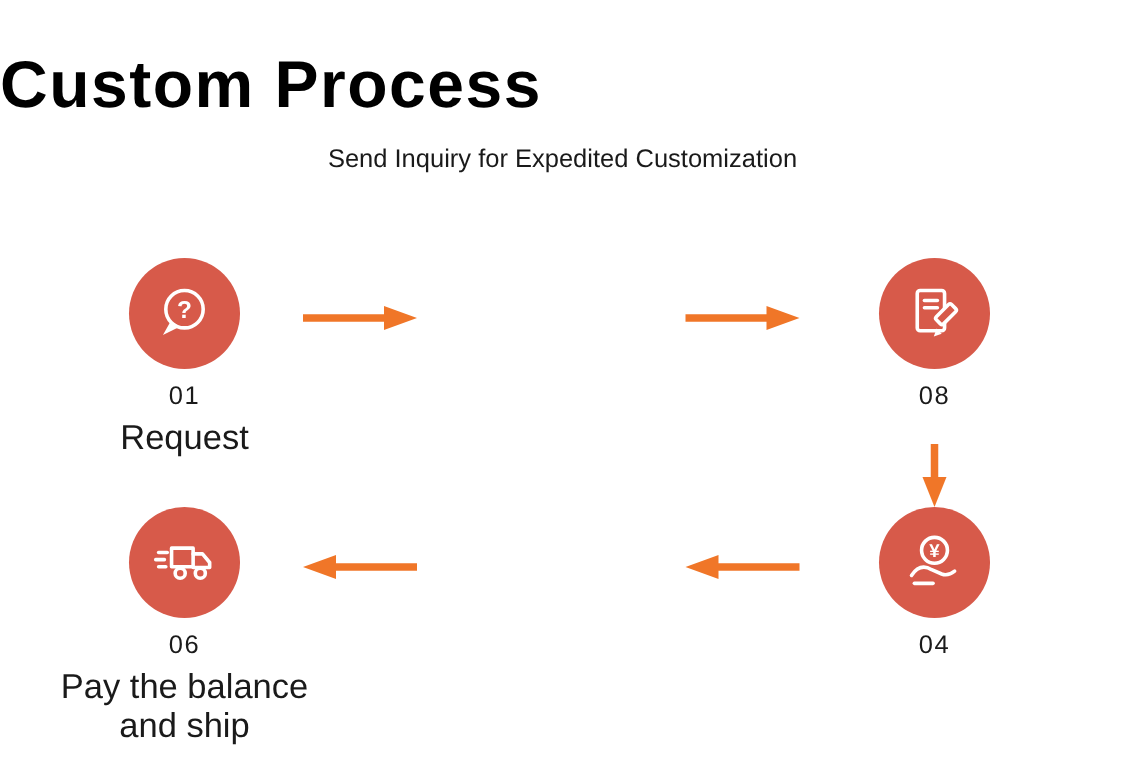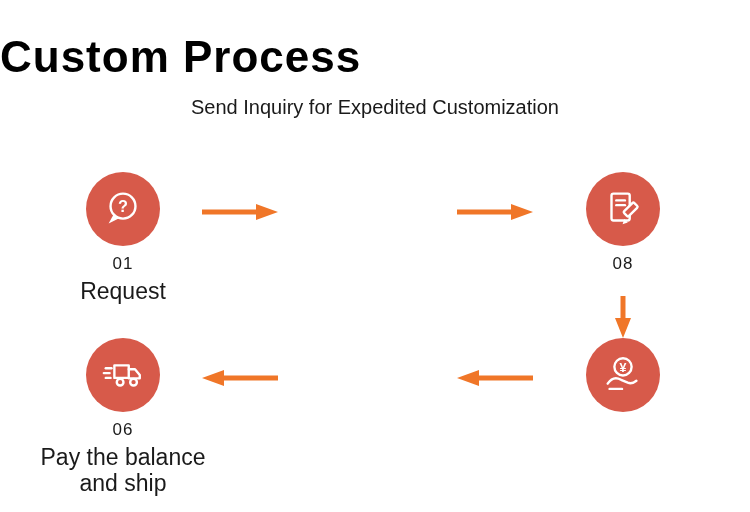--- a/index.html
+++ b/index.html
@@ -23,21 +23,21 @@
   }
   .title{
     position:absolute;top:32px;left:0;width:750px;
     text-align:left;
     font-size:44px;font-weight:700;color:var(--title);
     letter-spacing:1px;
   }
   .subtitle{
     position:absolute;top:96px;left:0;width:750px;
     text-align:center;
-    font-size:20px;font-weight:400;color:var(--text);
+    font-size:17px;font-weight:400;color:var(--text);
   }
   .step{position:absolute;text-align:center;}
   .step .circle{
     width:74px;height:74px;border-radius:50%;
     background:var(--circle);
     margin:0 auto;
     display:flex;align-items:center;justify-content:center;
   }
   .step .num{
     margin-top:8px;
@@ -111,20 +111,21 @@
 
   <div class="step s4">
     <div class="circle">
       <svg class="icon-svg" width="46" height="46" viewBox="0 0 48 48">
         <circle class="stroke" cx="24" cy="15.5" r="9"></circle>
         <text x="24" y="20.5" font-size="13" text-anchor="middle">¥</text>
         <path class="stroke" d="M8 33 c4 -6 9 -7 14 -4 l7 3 c3 1.2 6 0.4 9 -2"></path>
         <path class="stroke" d="M10 38.5 h13"></path>
       </svg>
     </div>
+    <div class="num">04</div>
   </div>
 
 
   <div class="step s6">
     <div class="circle">
       <svg class="icon-svg" width="46" height="46" viewBox="0 0 48 48">
         <rect class="stroke" x="15" y="14" width="15" height="13"></rect>
         <path class="stroke" d="M30 18 h6.5 l5 6 v3.5 h-11.5"></path>
         <circle class="stroke" cx="21" cy="31.5" r="3.5"></circle>
         <circle class="stroke" cx="35" cy="31.5" r="3.5"></circle>

